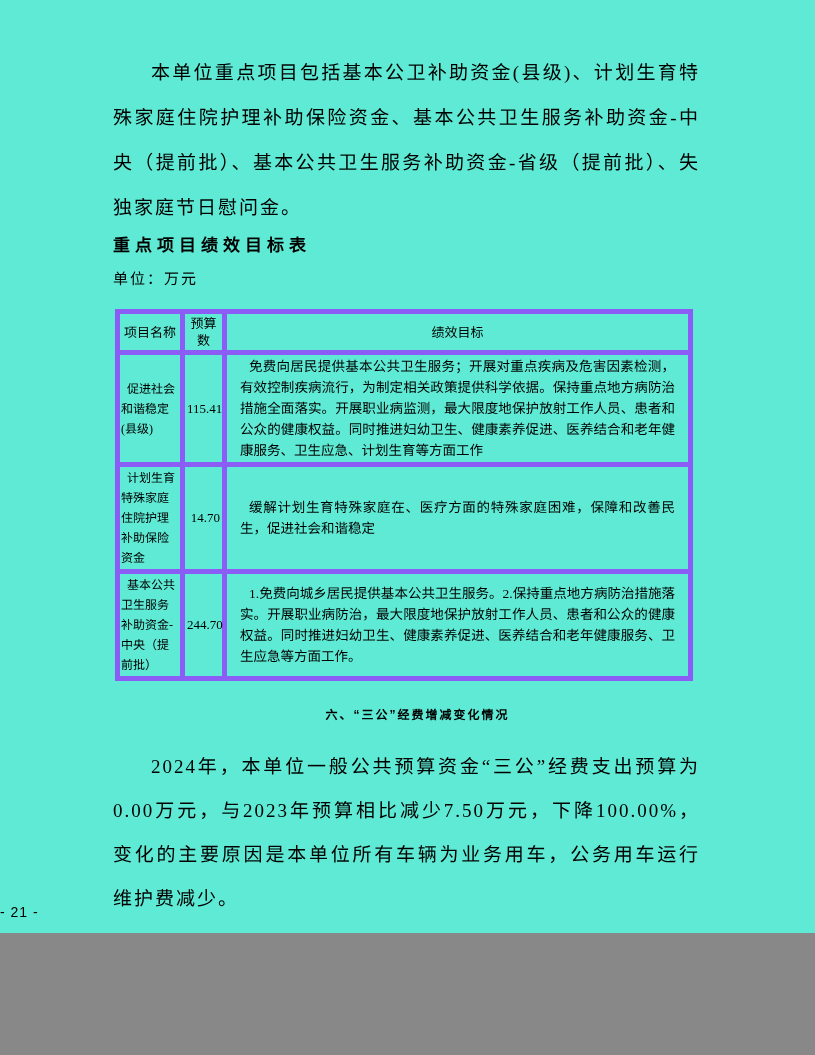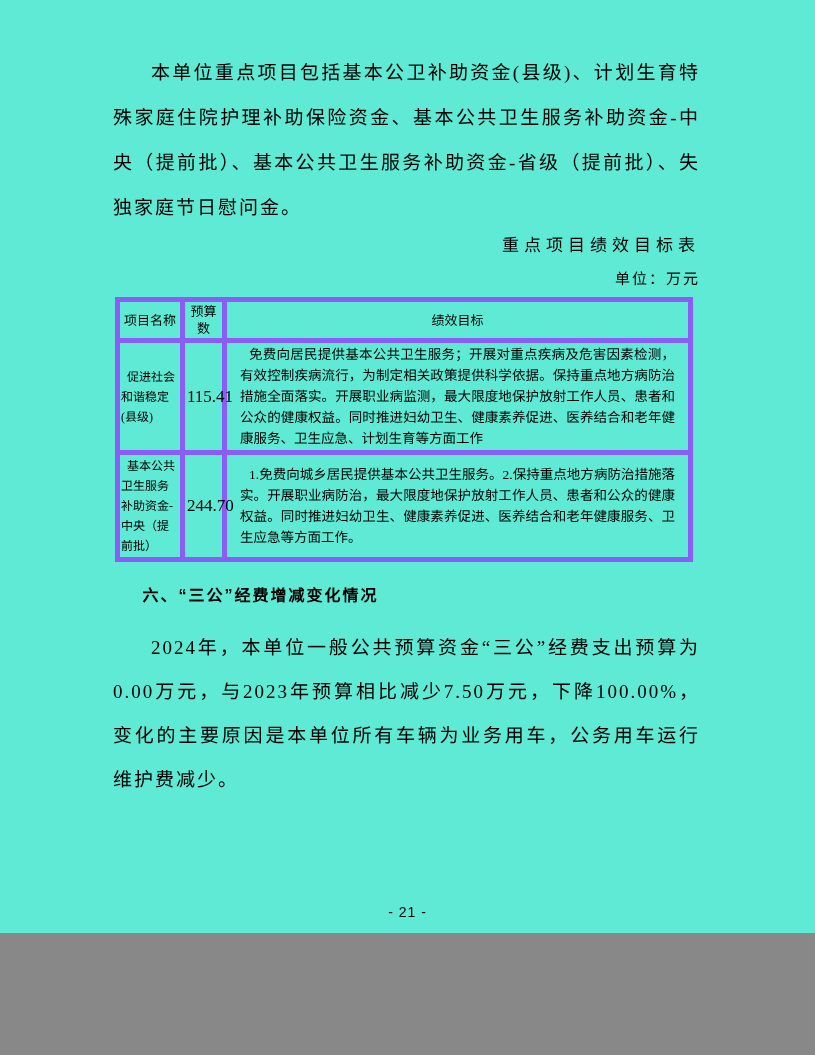--- a/index.html
+++ b/index.html
@@ -18,31 +18,30 @@
     margin:0;
     font-size:19px;
     line-height:45px;
     letter-spacing:2px;
     text-align:justify;
     text-indent:2em;
   }
   .table-title {
     margin:3px 0 9px 0;
     font-size:17px;
-    font-weight:normal;
+    font-weight:bold;
     line-height:26px;
     letter-spacing:5px;
-    text-align:right;
+    text-align:left;
   }
   .unit-label {
-    margin:10px 0 8px 0;
+    margin:10px 0 20px 0;
     font-size:15px;
     line-height:20px;
     letter-spacing:2px;
-    text-align:right;
   }
 
   table.perf {
     border-collapse:collapse;
     table-layout:fixed;
     width:573px;
     margin-left:2px;
   }
   table.perf th, table.perf td {
     border:5px solid #8b5cf6;
@@ -57,21 +56,21 @@
     height:17px;
   }
   td.name-cell {
     font-size:12px;
     line-height:20px;
     padding:1px 1px;
     text-align:left;
     text-indent:6px;
   }
   td.budget-cell {
-    font-size:17px;
+    font-size:13px;
     line-height:18px;
     padding:1px 2px;
     text-align:right;
   }
   td.target-cell {
     font-size:13.5px;
     line-height:21px;
     padding:1px 13px;
     text-align:justify;
     text-indent:9px;
@@ -80,32 +79,32 @@
   .table-note {
     margin:2px 0 0 0;
     font-size:12.5px;
     line-height:16px;
     letter-spacing:0.5px;
   }
   .section-heading {
     margin:19px 0 0 0;
     font-family:"Liberation Sans","DejaVu Sans",sans-serif;
     font-weight:bold;
-    font-size:16px;
+    font-size:12px;
     line-height:30px;
     letter-spacing:2px;
     text-indent:1.85em;
+    text-align:center;
   }
   .para-2 { margin-top:15px; line-height:44px; }
 
   .page-footer {
     position:absolute;
     left:0; bottom:13px;
     width:100%;
-    text-align:center;
     font-family:"Liberation Sans","DejaVu Sans",sans-serif;
     font-size:14px;
     letter-spacing:1px;
   }
 </style>
 </head>
 <body>
 
 <div class="page">
   <div class="content">
@@ -129,20 +128,25 @@
           <th>绩效目标</th>
         </tr>
       </thead>
       <tbody>
         <tr>
           <td class="name-cell">促进社会和谐稳定(县级)</td>
           <td class="budget-cell">115.41</td>
           <td class="target-cell">免费向居民提供基本公共卫生服务；开展对重点疾病及危害因素检测，有效控制疾病流行，为制定相关政策提供科学依据。保持重点地方病防治措施全面落实。开展职业病监测，最大限度地保护放射工作人员、患者和公众的健康权益。同时推进妇幼卫生、健康素养促进、医养结合和老年健康服务、卫生应急、计划生育等方面工作</td>
         </tr>
         <tr>
+          <td class="name-cell">计划生育特殊家庭住院护理补助保险资金</td>
+          <td class="budget-cell">14.70</td>
+          <td class="target-cell">缓解计划生育特殊家庭在、医疗方面的特殊家庭困难，保障和改善民生，促进社会和谐稳定</td>
+        </tr>
+        <tr>
           <td class="name-cell">基本公共卫生服务补助资金-中央（提前批）</td>
           <td class="budget-cell">244.70</td>
           <td class="target-cell">1.免费向城乡居民提供基本公共卫生服务。2.保持重点地方病防治措施落实。开展职业病防治，最大限度地保护放射工作人员、患者和公众的健康权益。同时推进妇幼卫生、健康素养促进、医养结合和老年健康服务、卫生应急等方面工作。</td>
         </tr>
       </tbody>
     </table>
 
 
     <h2 class="section-heading">六、“三公”经费增减变化情况</h2>
 

